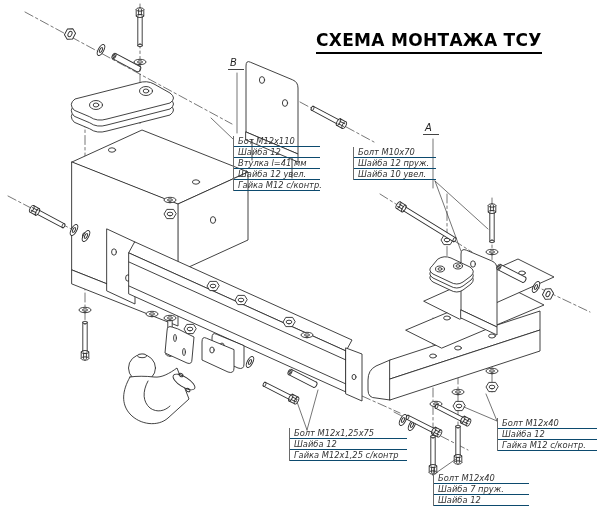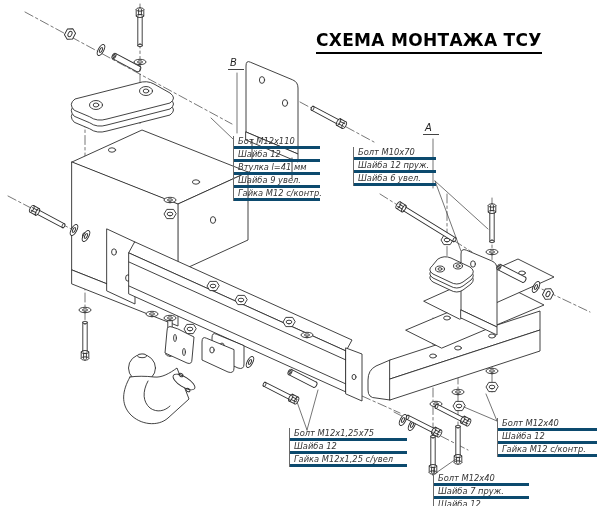--- a/index.html
+++ b/index.html
@@ -9,21 +9,21 @@
   svg line,svg path,svg ellipse,svg polygon,svg circle,svg rect{
       stroke:#2e2e2e;stroke-width:.9;fill:none;stroke-linecap:round;stroke-linejoin:round;}
   svg .f{fill:#fff;}
   svg .fw{fill:#fff;stroke:none;}
   svg .dd{stroke-dasharray:9 3 2.5 3;stroke-width:.75;stroke:#4a4a4a;}
   svg .thin{stroke-width:.7;stroke:#3a3a3a;}
   .title{position:absolute;left:316px;top:30px;font-weight:bold;font-size:17px;color:#000;
          border-bottom:2px solid #000;padding-bottom:2px;letter-spacing:.3px;white-space:nowrap;}
   .plabel{position:absolute;border-left:1px solid #6a6a6a;color:#333;
           font-style:italic;font-size:8.3px;}
-  .plabel .row{border-bottom:3px solid #0c4a6e;padding:0 2px 0 4px;white-space:nowrap;
+  .plabel .row{border-bottom:1px solid #0c4a6e;padding:0 2px 0 4px;white-space:nowrap;
                height:10px;line-height:10px;}
   .marker{position:absolute;font-style:italic;font-size:10px;color:#222;
           border-bottom:1px solid #444;padding:0 7px 1px 2px;}
 </style>
 </head>
 <body>
 
 <div class="stage">
 
 <svg width="600" height="506" viewBox="0 0 600 506">
@@ -251,34 +251,34 @@
 
 <div class="title">СХЕМА МОНТАЖА ТСУ</div>
 
 <div class="marker" style="left:228px;top:57px;">В</div>
 <div class="marker" style="left:423px;top:122px;">А</div>
 
 <div class="plabel" style="left:233px;top:136px;width:86px;">
   <div class="row">Бот М12х110</div>
   <div class="row">Шайба 12</div>
   <div class="row">Втулка l=41 мм</div>
-  <div class="row">Шайба 9 увел.</div>
+  <div class="row">Шайба 12 увел.</div>
   <div class="row">Гайка М12 с/контр.</div>
 </div>
 
 <div class="plabel" style="left:353px;top:147px;width:82px;">
   <div class="row">Болт М10х70</div>
   <div class="row">Шайба 12 пруж.</div>
-  <div class="row">Шайба 6 увел.</div>
+  <div class="row">Шайба 10 увел.</div>
 </div>
 
 <div class="plabel" style="left:289px;top:428px;width:117px;">
   <div class="row">Болт М12х1,25х75</div>
   <div class="row">Шайба 12</div>
-  <div class="row">Гайка М12х1,25 с/увел</div>
+  <div class="row">Гайка М12х1,25 с/контр</div>
 </div>
 
 <div class="plabel" style="left:497px;top:418px;width:99px;">
   <div class="row">Болт М12х40</div>
   <div class="row">Шайба 12</div>
   <div class="row">Гайка М12 с/контр.</div>
 </div>
 
 <div class="plabel" style="left:433px;top:473px;width:95px;">
   <div class="row">Болт М12х40</div>

